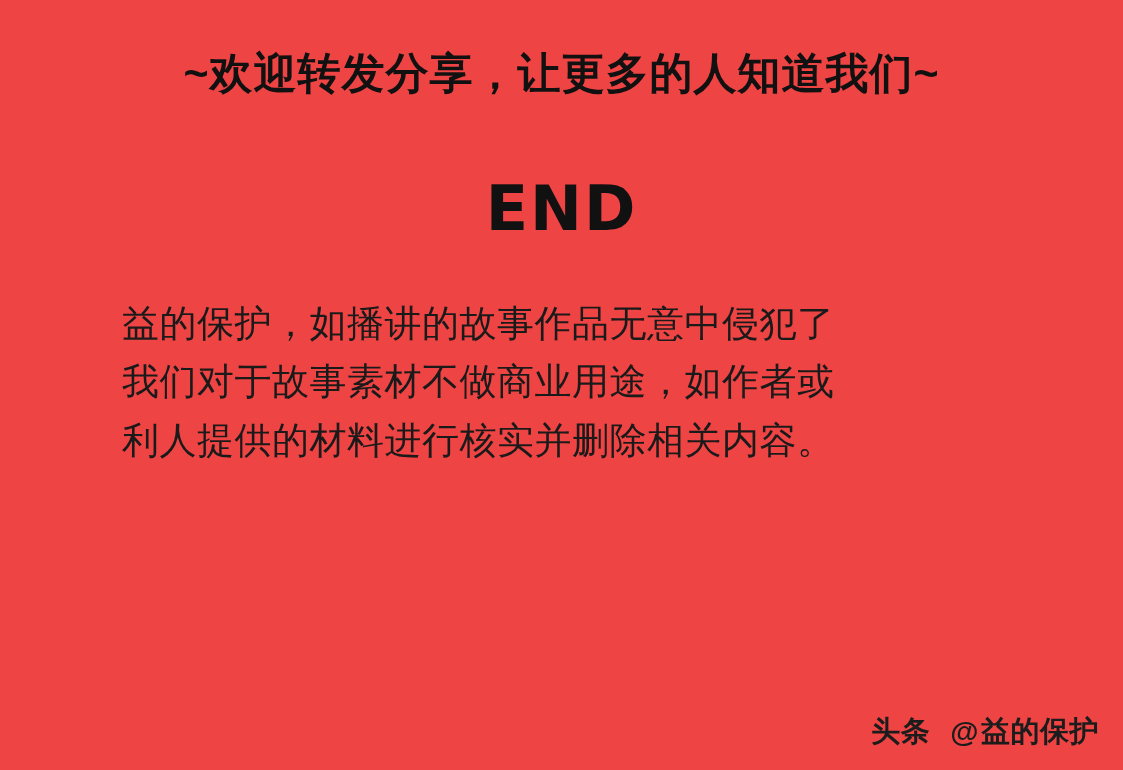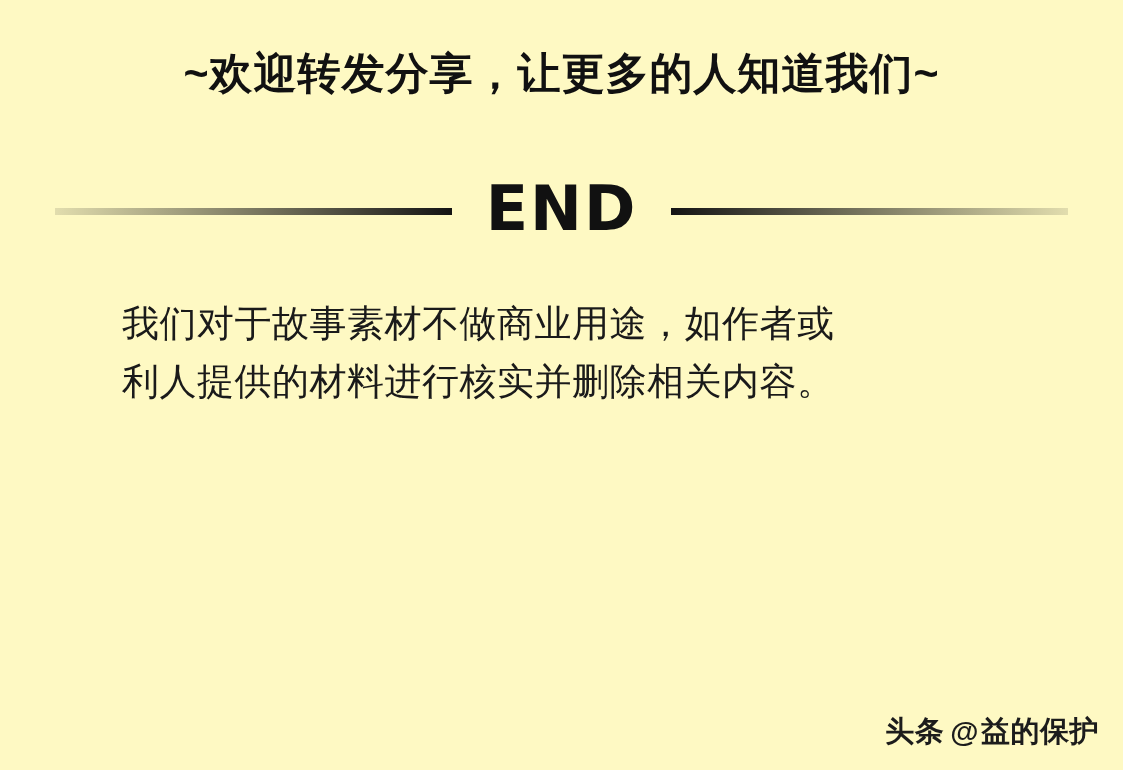--- a/index.html
+++ b/index.html
@@ -14,21 +14,21 @@
     color: #111111;
     overflow: hidden;
     position: relative;
   }
 
   .page {
     width: 1123px;
     height: 770px;
     position: relative;
     box-sizing: border-box;
-    background: #fef9c3;
+    background: #ef4444;
   }
 
   
   .headline {
     position: absolute;
     top: 48px;
     left: 0;
     width: 1123px;
     text-align: center;
     font-size: 43px;
@@ -42,20 +42,21 @@
   
   .end-row {
     position: absolute;
     top: 172px;
     left: 55px;
     width: 1013px;
     height: 78px;
     display: flex;
     align-items: center;
     justify-content: center;
+    flex-direction: column;
   }
   .rule {
     height: 7px;
     flex: 1 1 auto;
   }
   .rule-left {
     background: linear-gradient(to right, rgba(20,20,20,0.12), #141414);
     margin-right: 34px;
   }
   .rule-right {
@@ -95,40 +96,41 @@
     right: 24px;
     bottom: 18px;
     display: flex;
     align-items: center;
     font-size: 29px;
     font-weight: bold;
     color: #1c1c1c;
     letter-spacing: 0.5px;
   }
   .watermark .wm-brand {
-    margin-right: 6px;
+    margin-right: 20px;
   }
   .watermark .wm-at {
     margin-right: 2px;
   }
 </style>
 </head>
 <body>
 
 <div class="page">
 
   <div class="headline">~欢迎转发分享，让更多的人知道我们~</div>
 
   <div class="end-row">
     <div class="rule rule-left"></div>
     <div class="end-text">END</div>
     <div class="rule rule-right"></div>
   </div>
 
   <div class="statement">
+    <p>益的保护，如播讲的故事作品无意中侵犯了</p>
     <p>我们对于故事素材不做商业用途，如作者或</p>
     <p>利人提供的材料进行核实并删除相关内容。</p>
   </div>
 
   <div class="watermark">
     <span class="wm-brand">头条</span>
     <span class="wm-at">@</span>
     <span class="wm-account">益的保护</span>
   </div>
 

